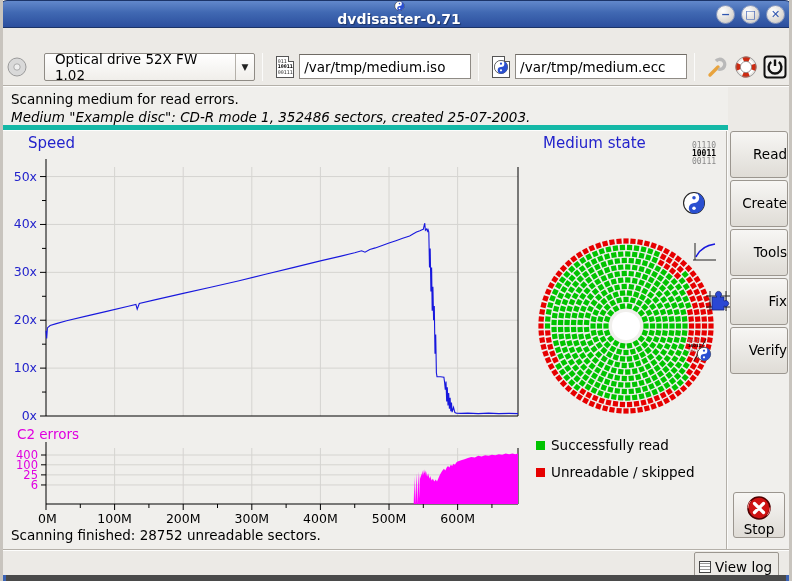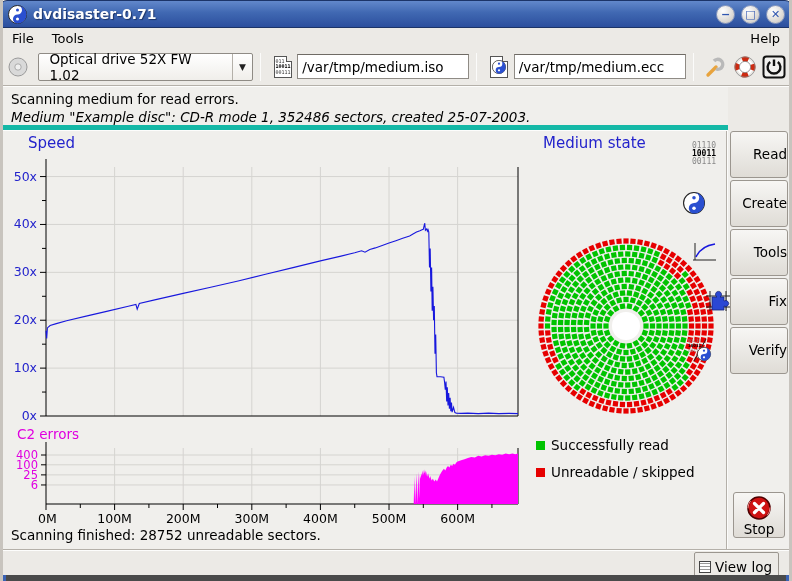--- a/index.html
+++ b/index.html
@@ -4,38 +4,38 @@
 <style>
   * { margin:0; padding:0; box-sizing:border-box; }
   html,body { width:792px; height:581px; }
   body { font-family:"DejaVu Sans","Liberation Sans",sans-serif; font-size:13px; color:#000; background:#e8e5e0; }
   #window { position:relative; width:792px; height:581px; background:#eceae6; overflow:hidden;
             border-left:3px solid #c8c4be; border-right:3px solid #c8c4be; outline:1px solid #55524e; }
 
   
   #titlebar { position:absolute; left:-3px; top:0; width:792px; height:28px;
     background:linear-gradient(180deg,#6288cb 0%,#4068b2 45%,#2c4f9e 100%);
-    border-top-left-radius:7px; border-top-right-radius:7px; border:1px solid #1c3468; display:flex; align-items:center; }
+    border-top-left-radius:7px; border-top-right-radius:7px; border:1px solid #1c3468; display:flex; align-items:center;flex-direction:column; }
   #titlebar .title { color:#fff; font-weight:bold; font-size:14px; margin-left:6px; text-shadow:1px 1px 1px #1c3468; }
   .tb-icon { width:19px; height:19px; margin-left:7px; }
   .winbtns { position:absolute; right:6px; top:4px; display:flex; gap:6px; }
   .winbtn { width:19px; height:19px; border-radius:50%; background:radial-gradient(circle at 35% 30%,#ffffff,#d8d5d0 70%,#b8b5b0);
             border:1px solid #8d9cc0; color:#3056b0; font-size:11px; font-weight:bold; display:flex; align-items:center; justify-content:center; line-height:1; }
 
   
   #menubar { position:absolute; left:0; top:28px; width:786px; height:20px; background:#eceae6; display:flex; align-items:center; font-size:13px; }
   #menubar .mitem { padding:1px 9px; }
   #menubar .spacer { flex:1; }
 
   
   #toolbar { position:absolute; left:0; top:48px; width:786px; height:38px; background:#eceae6; display:flex; align-items:center;
              border-bottom:1px solid #b4b0a9; box-shadow:0 1px 0 #fdfdfc; }
   .tool-sep { width:1px; height:28px; background:#b4b0a9; border-right:1px solid #fbfbfa; margin:0 7px; }
   .icon-btn { width:30px; height:30px; display:flex; align-items:center; justify-content:center; }
-  #drive-select { height:28px; margin-left:6px; background:linear-gradient(#ffffff,#f0eeea); border:1px solid #8f8b85; border-radius:2px;
+  #drive-select { height:28px; margin-left:12px; background:linear-gradient(#ffffff,#f0eeea); border:1px solid #8f8b85; border-radius:2px;
                   display:flex; align-items:center; font-size:13.5px; }
   #drive-select .val { padding:0 10px; }
   #drive-select .arrow { width:20px; height:26px; border-left:1px solid #b4b0a9; display:flex; align-items:center; justify-content:center; font-size:9px; color:#222; }
   .path-input { height:25px; width:172px; border:1px solid #8f8b85; border-top-color:#6f6b65; background:#fff; font-family:"DejaVu Sans",sans-serif;
                 font-size:13.5px; padding:0 4px; color:#000; }
   .doc-icon { position:relative; width:18px; height:22px; background:#fff; border:1px solid #555; }
   .doc-icon .fold { position:absolute; right:-1px; top:-1px; width:6px; height:6px; background:#eceae6; border-left:1px solid #555; border-bottom:1px solid #555; }
   .doc-icon .bin { font-family:"DejaVu Sans Mono",monospace; font-size:5px; line-height:5.5px; padding:2px 1px; color:#333; }
   .doc-icon .bin b { color:#000; }
 
@@ -98,26 +98,20 @@
         <use href="#yy"></use>
       </svg>
     <span class="title">dvdisaster-0.71</span>
     <div class="winbtns">
       <div class="winbtn">−</div>
       <div class="winbtn">□</div>
       <div class="winbtn">✕</div>
     </div>
   </div>
 
-  <div id="menubar">
-    <span class="mitem">File</span>
-    <span class="mitem">Tools</span>
-    <span class="spacer"></span>
-    <span class="mitem">Help</span>
-  </div>
 
   <div id="toolbar">
     <div class="icon-btn">
       <svg width="22" height="22" viewBox="0 0 22 22">
         <circle cx="11" cy="11" r="9" fill="#d9d9d9" stroke="#9a9a9a"></circle>
         <circle cx="11" cy="11" r="3.2" fill="#efefef" stroke="#ababab"></circle>
       </svg>
     </div>
     <div id="drive-select">
       <span class="val">Optical drive 52X FW 1.02</span>

